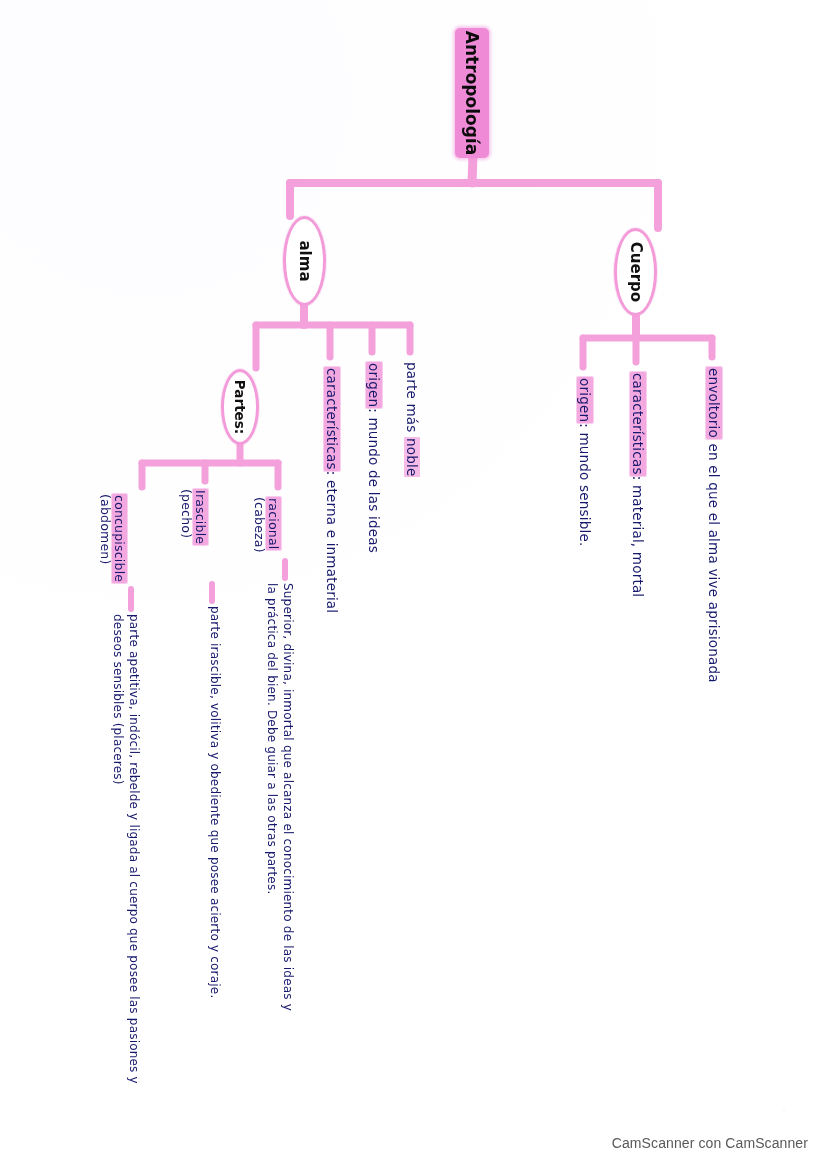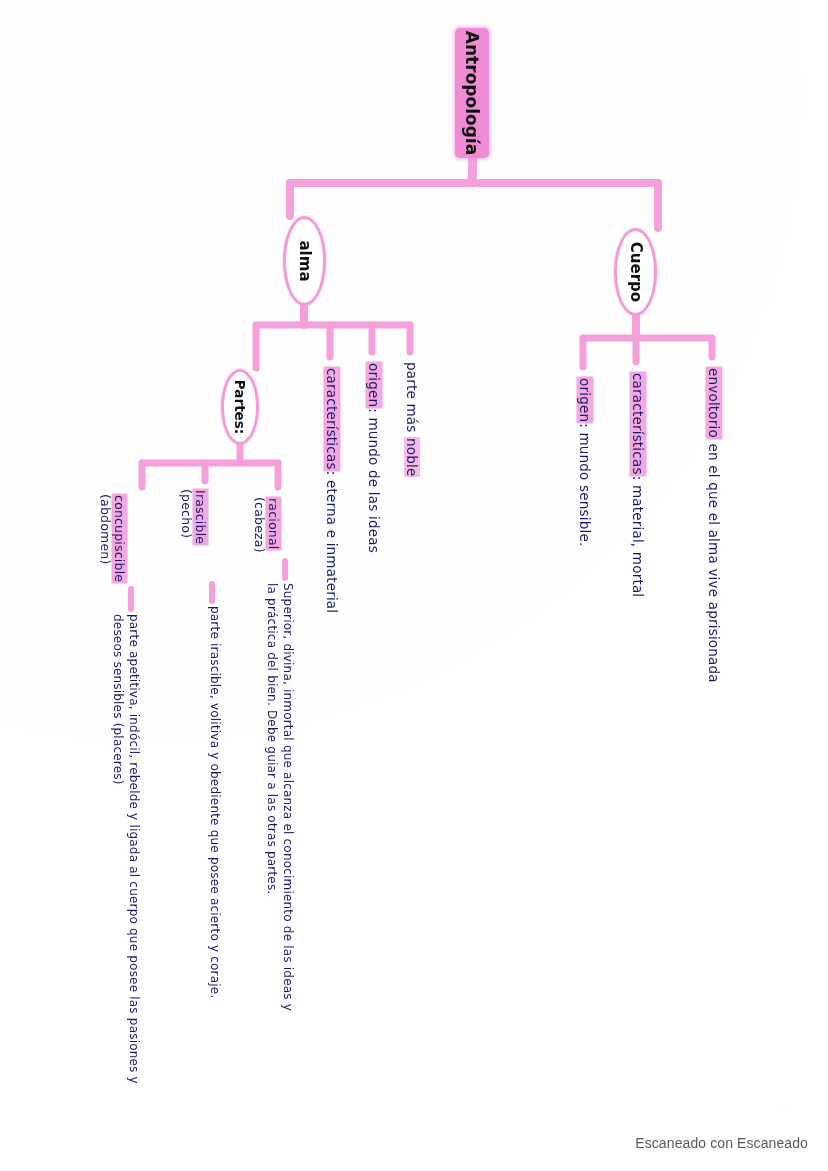--- a/index.html
+++ b/index.html
@@ -172,15 +172,15 @@
   <div class="vlabel small" style="left:126px;top:494px;"><span class="hl">concupiscible</span></div>
   <div class="vlabel small" style="left:112px;top:494px;">(abdomen)</div>
   <div class="vlabel tiny" style="left:142px;top:614px;width:480px;white-space:normal;line-height:1.35;">parte apetitiva, indócil, rebelde y ligada al cuerpo que posee las pasiones y deseos sensibles (placeres)</div>
 
   <div class="vlabel" style="left:592px;top:377px;"><span class="hl">origen</span>: mundo sensible.</div>
 
   <div class="vlabel" style="left:645px;top:372px;"><span class="hl">características</span>: material, mortal</div>
 
   <div class="vlabel" style="left:721px;top:367px;"><span class="hl">envoltorio</span> en el que el alma vive aprisionada</div>
 
-  <div id="watermark">Escaneado con Escaneado</div>
+  <div id="watermark">CamScanner con CamScanner</div>
 
 </div>
 
 </body></html>

